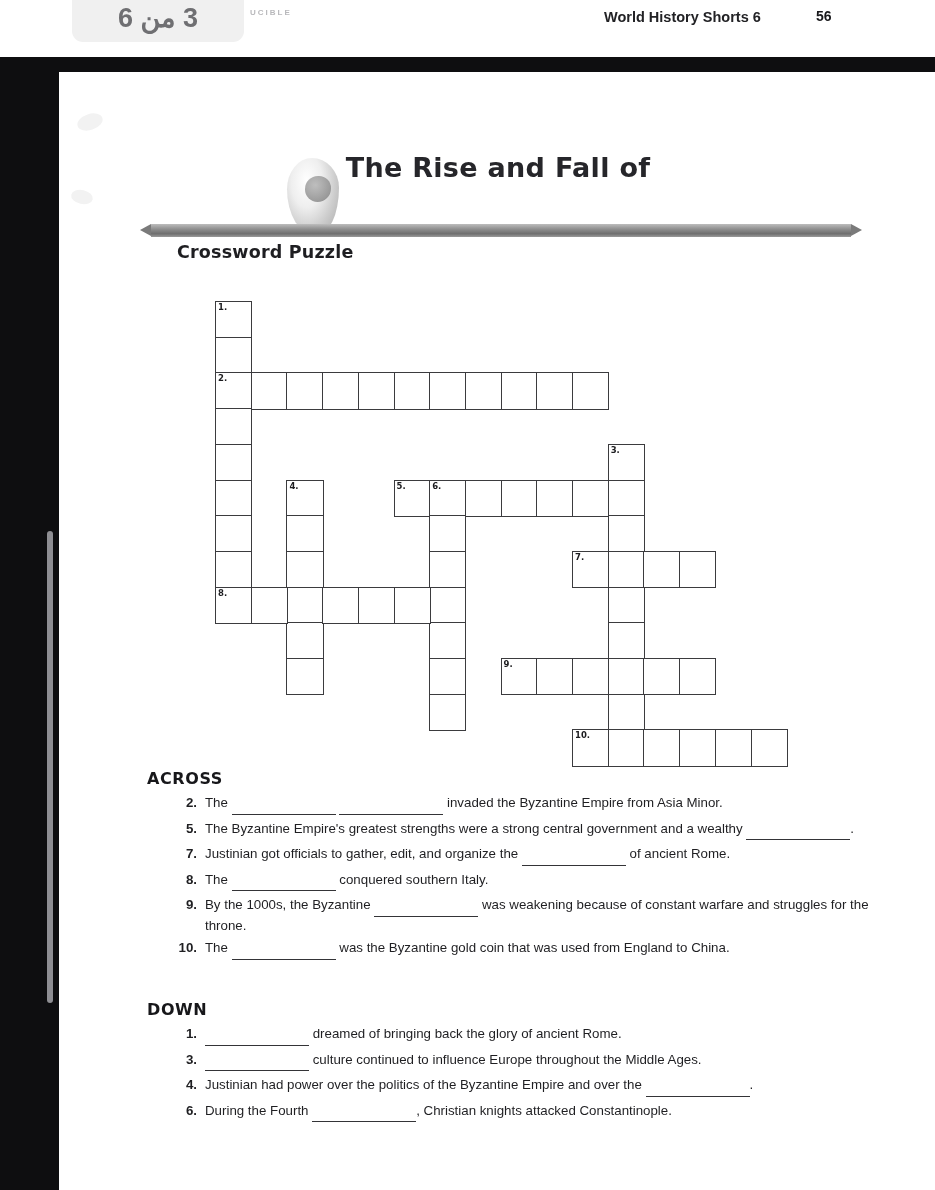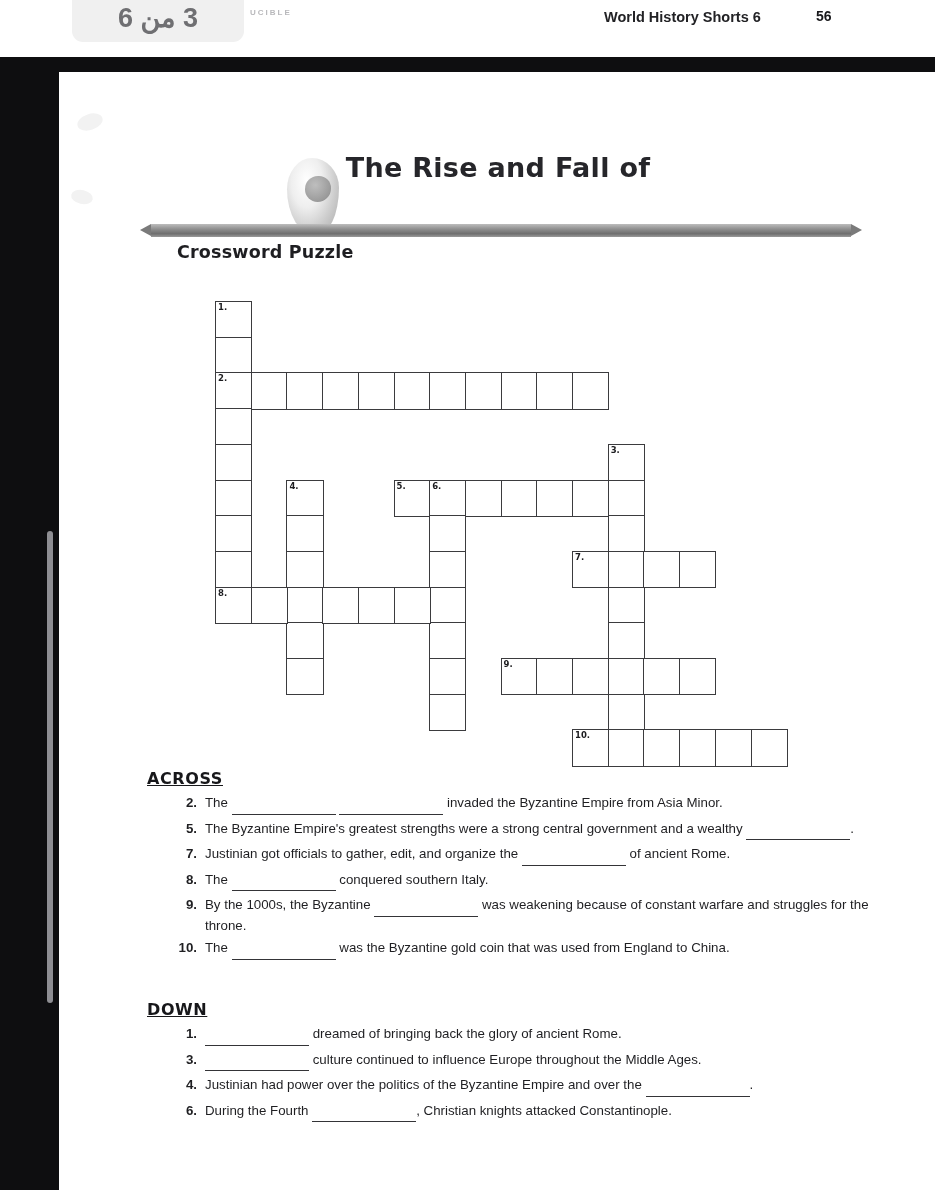--- a/index.html
+++ b/index.html
@@ -125,21 +125,21 @@
     position:absolute;left:2px;top:0px;
     font-size:8.5px;font-weight:700;color:#1c1c1f;
     font-family:"DejaVu Sans", sans-serif;
     line-height:11px;
   }
 
   
   .clue-head{
     position:absolute;
     font-family:"DejaVu Sans", sans-serif;
-    font-size:16px;font-weight:700;color:#17171a;letter-spacing:.6px;text-decoration:underline;
+    font-size:16px;font-weight:700;color:#17171a;letter-spacing:.6px;
   }
   .clues{position:absolute;width:700px;}
   .clue{position:relative;margin-bottom:5px;padding-left:36px;font-size:13.3px;color:#1f1f22;line-height:17.5px;}
   .clue .n{position:absolute;left:0;top:0;width:28px;text-align:right;font-weight:700;}
   .blank{display:inline-block;border-bottom:1.4px solid #343437;vertical-align:-2px;}
   .b-md{width:104px;}
 </style>
 </head>
 <body>
 

